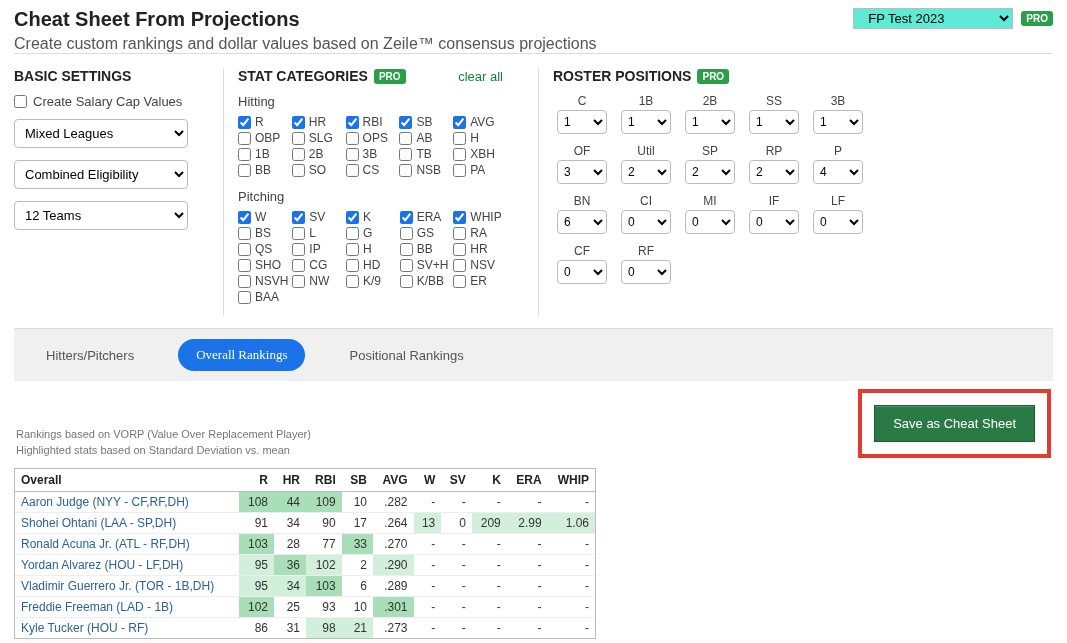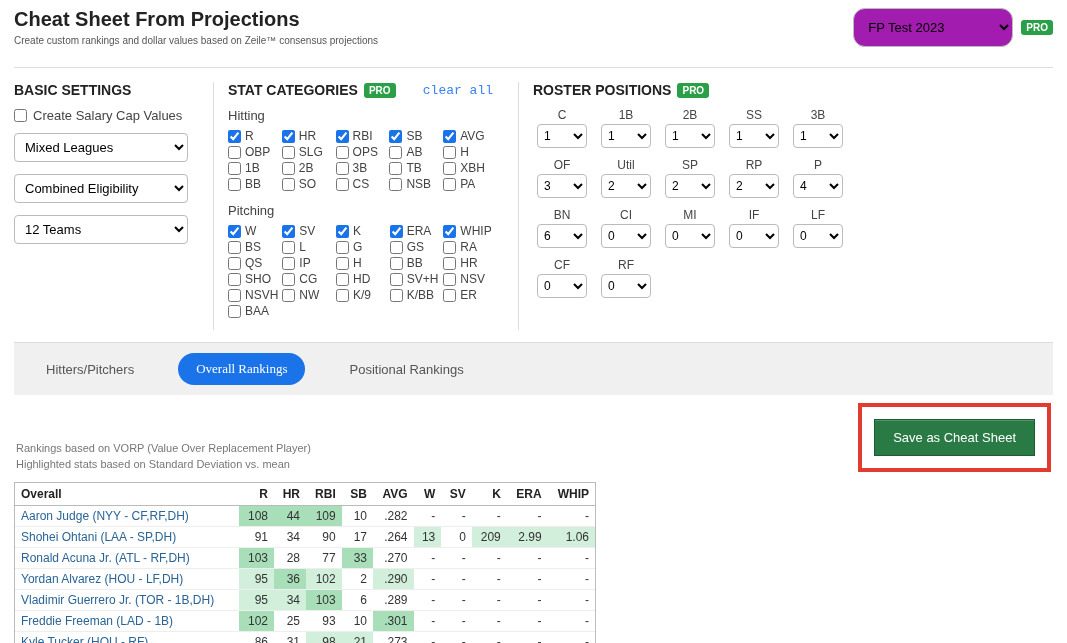--- a/index.html
+++ b/index.html
@@ -1,31 +1,31 @@
 <!DOCTYPE html>
 <html><head>
 <meta charset="utf-8">
 <style>
 * { box-sizing: border-box; margin: 0; padding: 0; }
 body { font-family: Arial, sans-serif; font-size: 13px; color: #333; background: #fff; padding: 8px 14px; }
-.header-row { display: flex; justify-content: space-between; align-items: flex-start; margin-bottom: 20px; }
+.header-row { display: flex; justify-content: space-between; align-items: flex-start; }
 .title-block h1 { font-size: 20px; font-weight: bold; color: #222; margin-bottom: 4px; }
-.title-block p { font-size: 10px; color: #555; }
+.title-block p { font-size: 16px; color: #555; }
 .header-right { display: flex; align-items: center; gap: 8px; }
-.header-right select { padding: 10px 10px; font-size: 13px; border: 1px solid #bbb; border-radius: 12px; background: #a21caf; min-width: 160px; }
+.header-right select { padding: 1px 10px; font-size: 13px; border: 1px solid #bbb; border-radius: 0; background: #5eead4; min-width: 160px; }
 .pro-badge { display: inline-block; background: #2a9f47; color: #fff; font-size: 10px; font-weight: bold; padding: 2px 5px; border-radius: 3px; vertical-align: middle; }
 hr { border: none; border-top: 1px solid #ddd; margin-bottom: 14px; }
-.settings-row { display: flex; gap: 25px; margin-bottom: 12px; }
+.settings-row { display: flex; gap: 35px; margin-bottom: 12px; }
 .col { }
 .col.basic { width: 174px; }
 .col.stats { width: 280px; border-left: 1px solid #ddd; padding-left: 14px; }
 .col.roster { width: 360px; border-left: 1px solid #ddd; padding-left: 14px; }
 .section-head { font-size: 14px; font-weight: bold; color: #222; margin-bottom: 10px; display: flex; align-items: center; justify-content: space-between; }
 .section-head .title-with-badge { display: flex; align-items: center; gap: 6px; }
-.clear-link { color: #3b82f6; font-weight: normal; font-size: 13px; text-decoration: none; cursor: pointer; font-family: Liberation Mono, monospace; }
+.clear-link { color: #15803d; font-weight: normal; font-size: 13px; text-decoration: none; cursor: pointer; }
 .checkbox-row { display: flex; align-items: center; gap: 6px; margin-bottom: 10px; font-size: 13px; color: #444; }
 .basic select { display: block; width: 100%; padding: 5px 6px; font-size: 13px; border: 1px solid #bbb; border-radius: 4px; background: #fff; margin-bottom: 12px; }
 .subhead { font-size: 13px; color: #444; margin-bottom: 6px; }
 .stat-grid { display: grid; grid-template-columns: repeat(5, 1fr); gap: 2px 4px; margin-bottom: 12px; }
 .stat-cell { display: flex; align-items: center; gap: 4px; font-size: 12px; color: #444; }
 .stat-cell input[type="checkbox"] { accent-color: #1a73e8; }
 .roster-grid { display: grid; grid-template-columns: repeat(5, 58px); gap: 10px 6px; }
 .roster-item { text-align: center; }
 .roster-item label { font-size: 12px; color: #444; display: block; margin-bottom: 2px; }
 .roster-item select { width: 50px; padding: 3px 2px; font-size: 12px; border: 1px solid #bbb; border-radius: 4px; background: #fff; }

